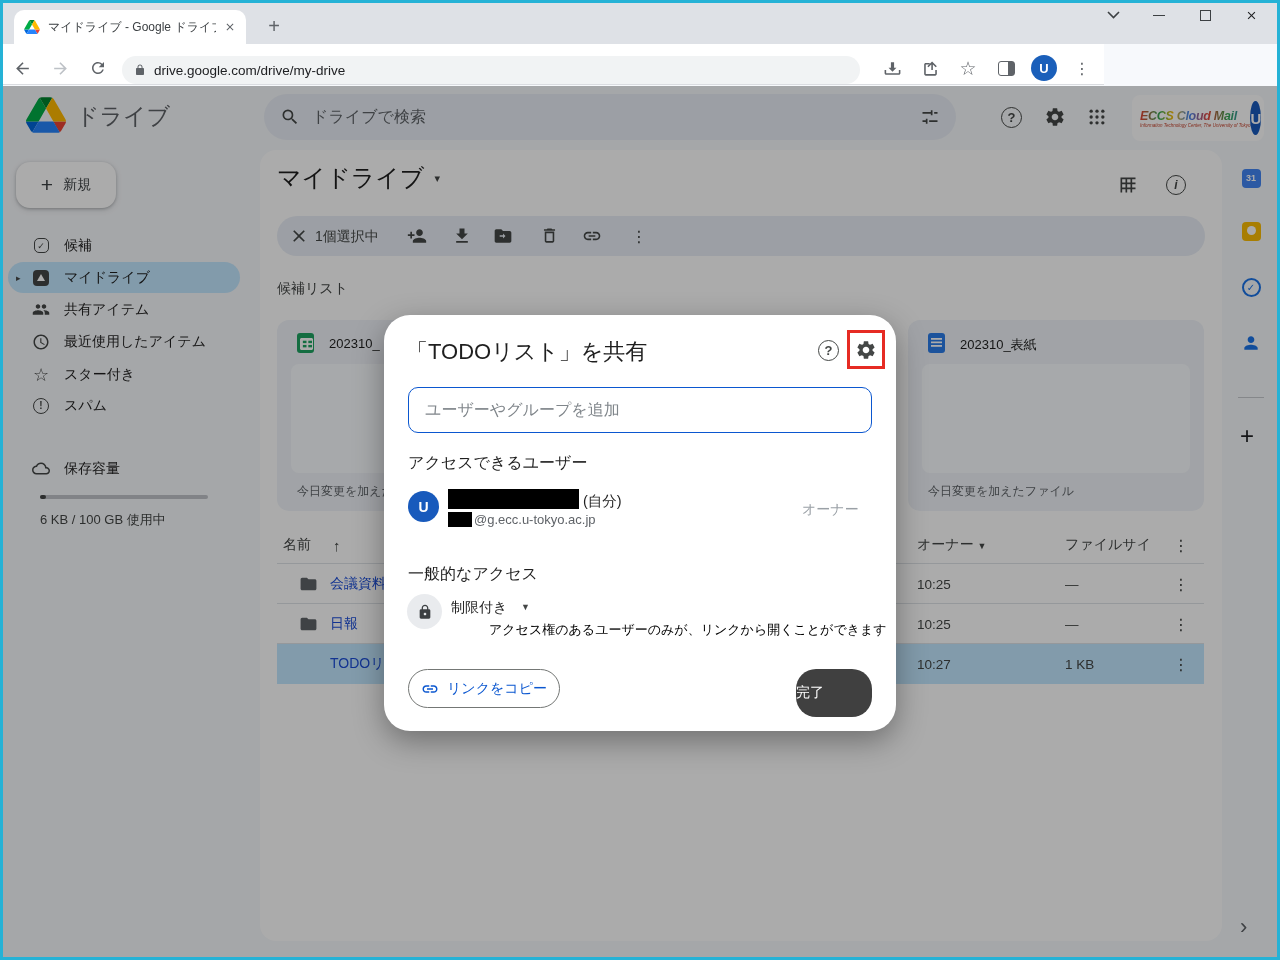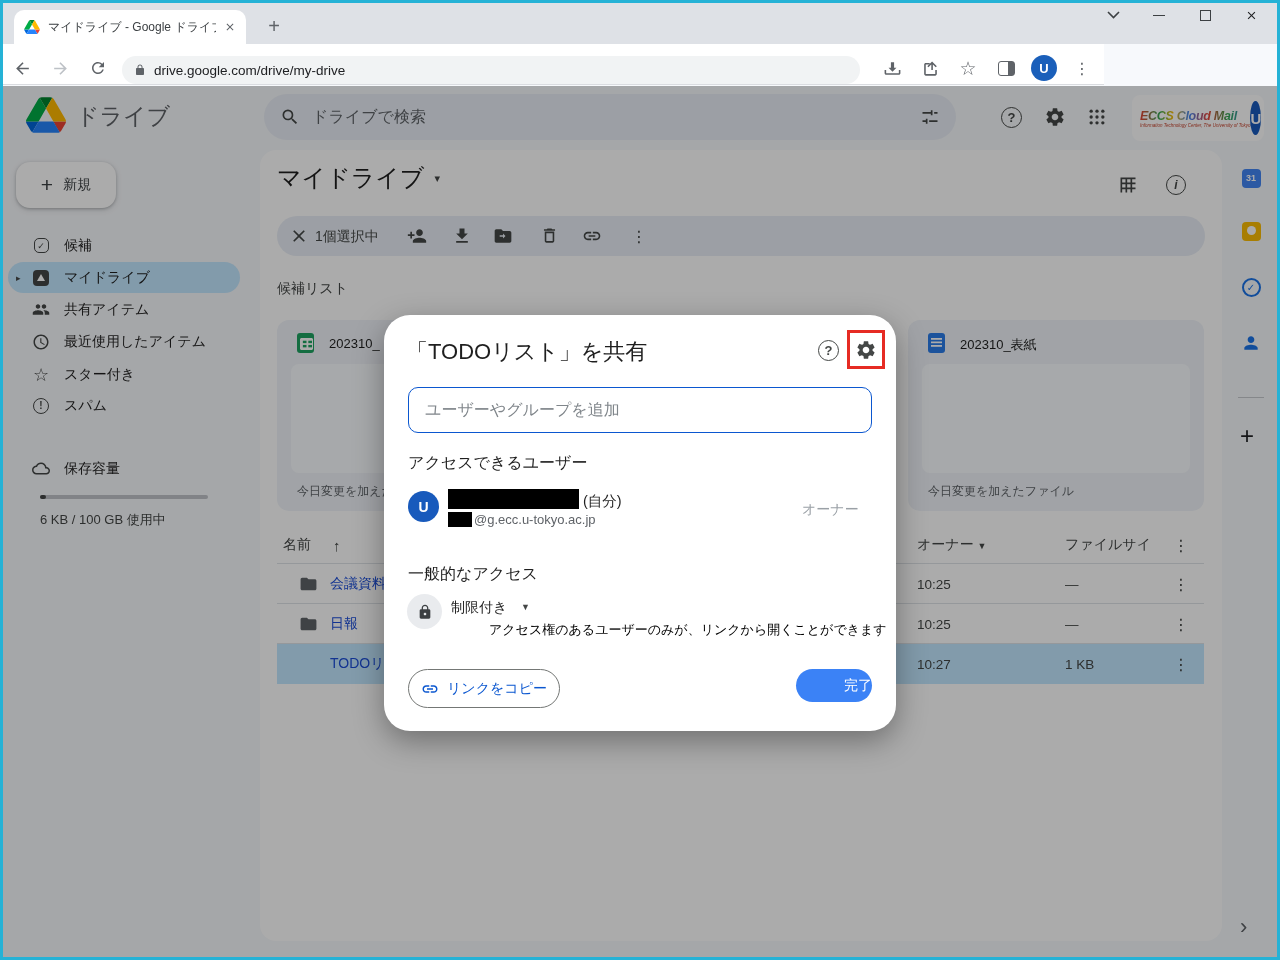--- a/index.html
+++ b/index.html
@@ -107,21 +107,21 @@
   .dlg-avatar { width:31px; height:31px; border-radius:50%; background:#185abc; color:#fff; font-size:14px; font-weight:600; display:flex; align-items:center; justify-content:center; position:absolute; left:24px; top:176px; }
   .redact { position:absolute; background:#000; }
   .selfmark { position:absolute; left:199px; top:177px; font-size:14.5px; color:#1f1f1f; }
   .owner-email { position:absolute; left:90px; top:197px; font-size:13px; color:#5f6368; }
   .owner-role { position:absolute; left:418px; top:186px; font-size:14px; color:#9aa0a6; }
   .lockcircle { position:absolute; left:23px; top:279px; width:35px; height:35px; border-radius:50%; background:#e9ebee; display:flex; align-items:center; justify-content:center; }
   .acc-level { position:absolute; left:67px; top:284px; font-size:14px; font-weight:500; color:#1f1f1f; }
   .acc-caret { position:absolute; left:137px; top:287px; font-size:9px; color:#444746; }
   .acc-desc { position:absolute; left:67px; top:306px; font-size:13px; color:#000000;margin-left:38px; }
   .copybtn { position:absolute; left:24px; top:354px; width:152px; height:39px; border:1px solid #747775; border-radius:20px; display:flex; align-items:center; justify-content:center; gap:8px; font-size:14px; font-weight:500; color:#0b57d0; background:#fff; }
-  .donebtn { position:absolute; left:412px; top:354px; width:76px; height:33px; background:#3b82f6; border-radius:20px; color:#fff; font-size:14px; font-weight:500; display:flex; align-items:center; justify-content:flex-end; }
+  .donebtn { position:absolute; left:412px; top:354px; width:76px; height:48px; background:#404040; border-radius:20px; color:#fff; font-size:14px; font-weight:500; display:flex; align-items:center; justify-content:flex-start; }
   svg { display:block; }
 </style>
 </head>
 <body>
 
 <div id="app">
 
   <div class="titlebar">
     <div class="tab">
       <span>

